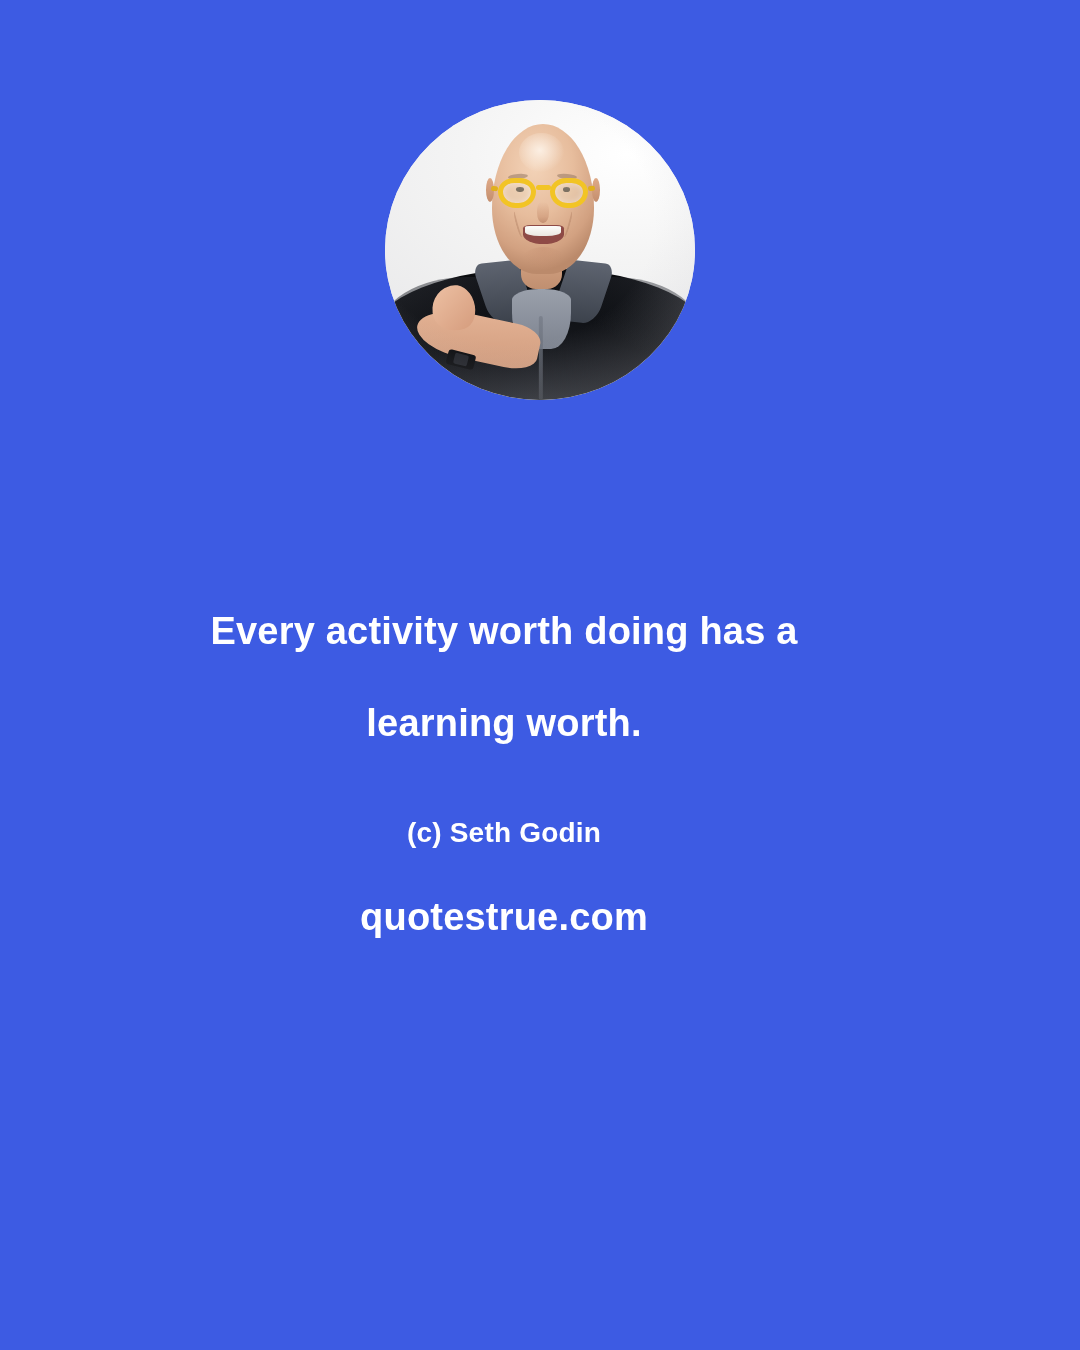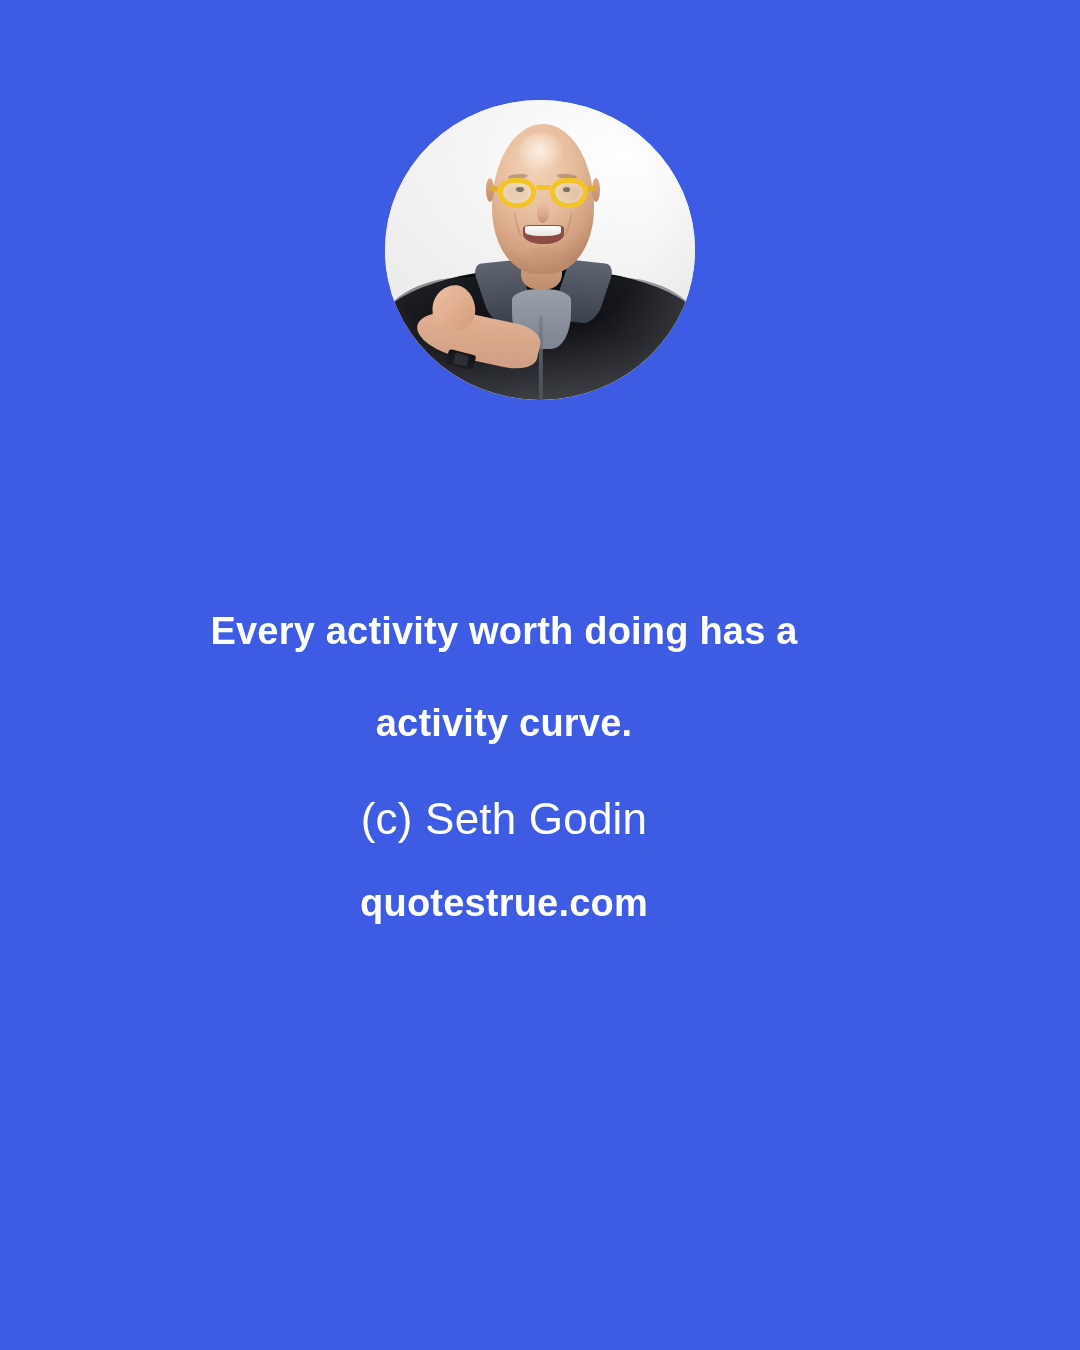--- a/index.html
+++ b/index.html
@@ -331,24 +331,24 @@
     color:#ffffff;
     font-size:38px;
     font-weight:700;
     line-height:92px;
     letter-spacing:0.2px;
     white-space:nowrap;
   }
 
   .author {
     display:block;
-    margin-top:26px;
+    margin-top:40px;
     color:#ffffff;
-    font-size:44px;
-    font-weight:400;
+    font-size:28px;
+    font-weight:700;
     line-height:48px;
     letter-spacing:0.2px;
   }
 
   .site {
     display:block;
     margin-top:36px;
     color:#ffffff;
     font-size:38px;
     font-weight:700;
@@ -401,18 +401,18 @@
         <div class="smile-r"></div>
         <div class="chin"></div>
       </div>
 
       <div class="photo-vignette"></div>
     </div>
   </div>
 
   <div class="text-block">
     <span class="quote-line">Every activity worth doing has a</span>
-    <span class="quote-line">activity curve.</span>
+    <span class="quote-line">learning worth.</span>
     <span class="author">(c) Seth Godin</span>
     <span class="site">quotestrue.com</span>
   </div>
 
 </div>
 
 </body></html>

